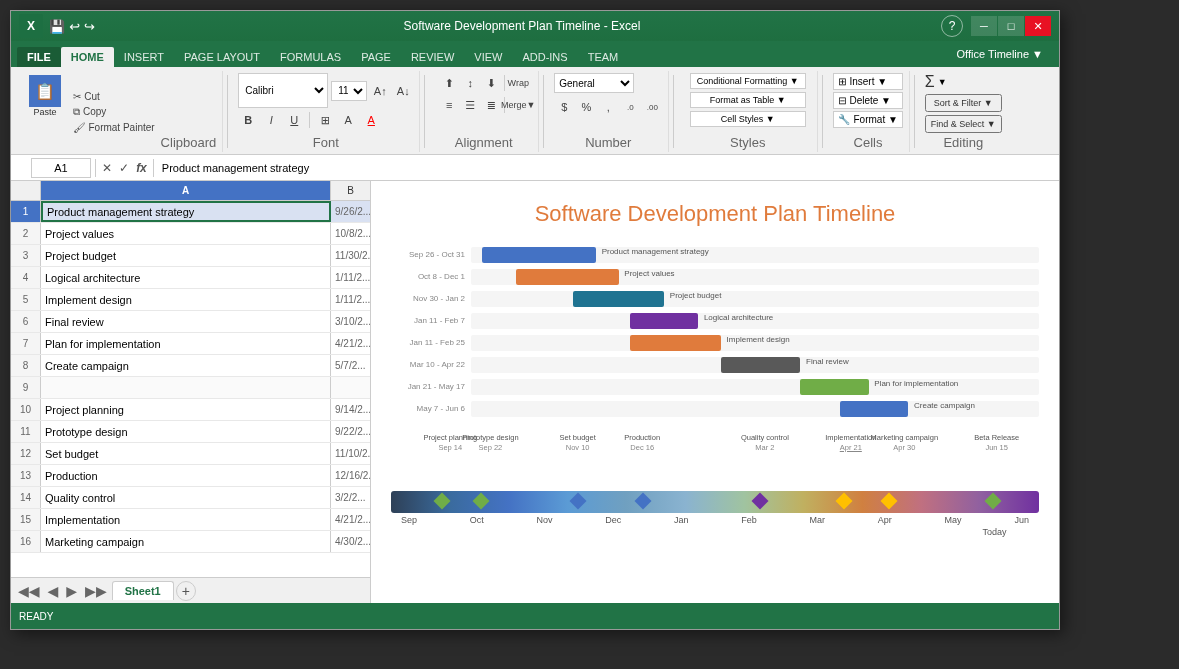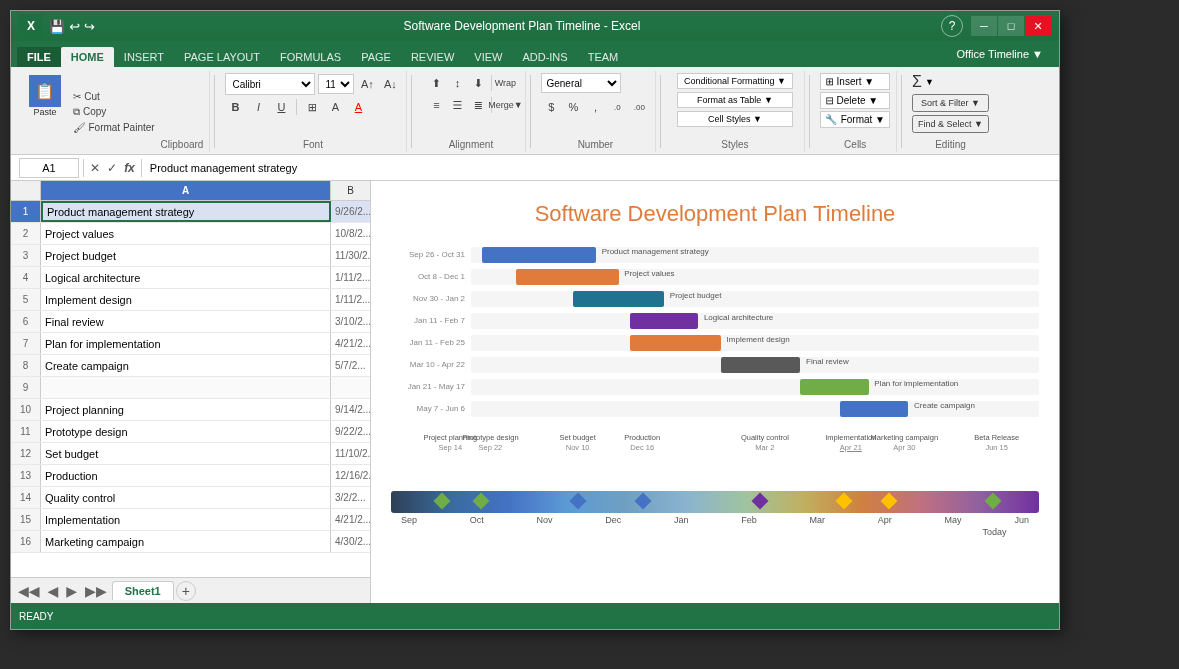--- a/index.html
+++ b/index.html
@@ -113,21 +113,21 @@
     .ribbon-group {
       display: flex;
       flex-direction: column;
       align-items: center;
       padding: 2px 6px;
       border-right: 1px solid #ddd;
       min-width: 50px;
     }
     .ribbon-group:last-child { border-right: none; }
     .ribbon-group-label {
-      font-size: 10px;
+      font-size: 13px;
       color: #666;
       margin-top: auto;
       padding-top: 2px;
     }
     .paste-btn {
       display: flex;
       flex-direction: column;
       align-items: center;
       justify-content: center;
       width: 44px;
@@ -159,21 +159,21 @@
       flex-direction: column;
       gap: 2px;
     }
     .font-row1, .font-row2 {
       display: flex;
       align-items: center;
       gap: 3px;
     }
     .font-select {
       width: 90px;
-      height: 22px;
+      height: 35px;
       font-size: 10px;
       border: 1px solid #ccc;
       background: white;
       padding: 0 2px;
     }
     .font-size-select {
       width: 36px;
       height: 20px;
       font-size: 10px;
       border: 1px solid #ccc;
@@ -257,21 +257,21 @@
       white-space: nowrap;
     }
 
     
     .formula-bar {
       height: 26px;
       background: white;
       border-bottom: 1px solid #ccc;
       display: flex;
       align-items: center;
-      padding: 0 8px;
+      padding: 0 20px;
       gap: 4px;
     }
     .cell-ref {
       width: 60px;
       height: 20px;
       border: 1px solid #ccc;
       font-size: 11px;
       padding: 0 4px;
       text-align: center;
     }

